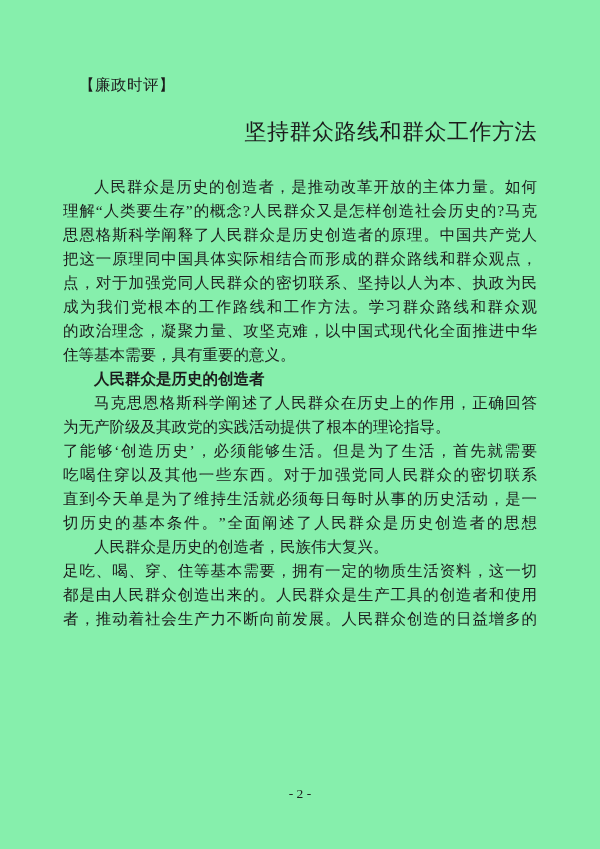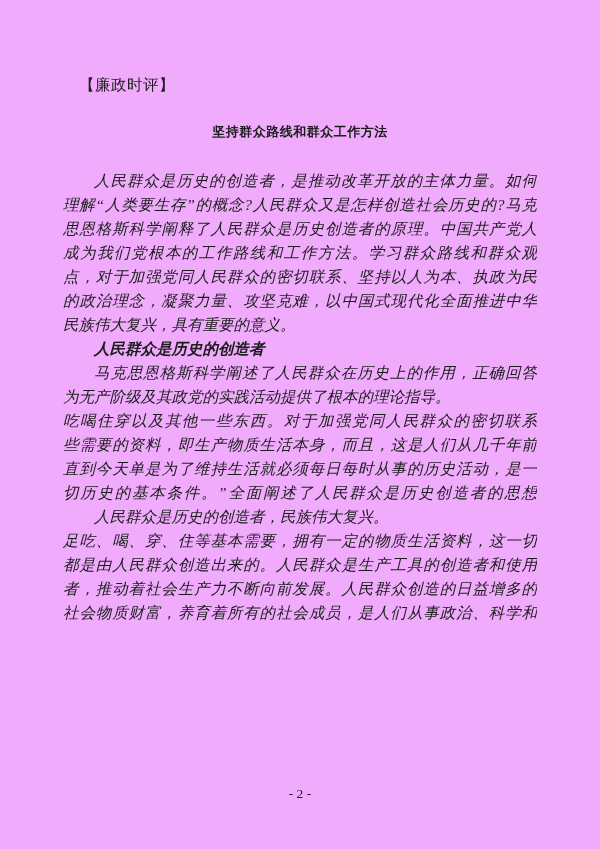--- a/index.html
+++ b/index.html
@@ -5,50 +5,49 @@
   html, body {
     margin: 0;
     padding: 0;
     background: #ffffff;
   }
   .page {
     position: relative;
     width: 600px;
     height: 849px;
     margin: 0 auto;
-    background: #f0abfc;
+    background: #86efac;
     color: #1c1c1c;
     font-family: "Liberation Serif", "DejaVu Serif", serif;
     overflow: hidden;
     box-sizing: border-box;
   }
   .content {
     position: absolute;
     left: 63px;
     right: 63px;
     top: 0;
   }
   .doc-header {
     margin-top: 76px;
     padding-left: 16px;
     font-size: 15.5px;
     line-height: 18px;
     letter-spacing: 0.5px;
   }
   .doc-title {
     margin-top: 24px;
-    font-size: 13px;
-    font-weight: bold;
-    text-align: center;
+    font-size: 22px;
+    font-weight: normal;
+    text-align: right;
     line-height: 27px;
     letter-spacing: 0.5px;
   }
   .doc-body {
-    margin-top: 24px;
-    font-style: italic;
+    margin-top: 30px;
   }
   .line {
     font-size: 15.5px;
     height: 24px;
     line-height: 24px;
     text-align: justify;
     text-align-last: justify;
     overflow: hidden;
     white-space: nowrap;
   }
@@ -76,32 +75,32 @@
 <body>
 
 <div class="page">
   <div class="content">
     <div class="doc-header">【廉政时评】</div>
     <div class="doc-title">坚持群众路线和群众工作方法</div>
     <div class="doc-body" id="doc-body">
         <div class="line first">人民群众是历史的创造者，是推动改革开放的主体力量。如何</div>
         <div class="line">理解“人类要生存”的概念?人民群众又是怎样创造社会历史的?马克</div>
         <div class="line">思恩格斯科学阐释了人民群众是历史创造者的原理。中国共产党人</div>
+        <div class="line">把这一原理同中国具体实际相结合而形成的群众路线和群众观点，</div>
+        <div class="line">点，对于加强党同人民群众的密切联系、坚持以人为本、执政为民</div>
         <div class="line">成为我们党根本的工作路线和工作方法。学习群众路线和群众观</div>
-        <div class="line">点，对于加强党同人民群众的密切联系、坚持以人为本、执政为民</div>
         <div class="line">的政治理念，凝聚力量、攻坚克难，以中国式现代化全面推进中华</div>
-        <div class="line last">民族伟大复兴，具有重要的意义。</div>
+        <div class="line last">住等基本需要，具有重要的意义。</div>
         <div class="line first last bold">人民群众是历史的创造者</div>
         <div class="line first">马克思恩格斯科学阐述了人民群众在历史上的作用，正确回答</div>
         <div class="line last">为无产阶级及其政党的实践活动提供了根本的理论指导。</div>
+        <div class="line">了能够‘创造历史’，必须能够生活。但是为了生活，首先就需要</div>
         <div class="line">吃喝住穿以及其他一些东西。对于加强党同人民群众的密切联系</div>
-        <div class="line">些需要的资料，即生产物质生活本身，而且，这是人们从几千年前</div>
         <div class="line">直到今天单是为了维持生活就必须每日每时从事的历史活动，是一</div>
         <div class="line">切历史的基本条件。”全面阐述了人民群众是历史创造者的思想</div>
         <div class="line first last">人民群众是历史的创造者，民族伟大复兴。</div>
         <div class="line">足吃、喝、穿、住等基本需要，拥有一定的物质生活资料，这一切</div>
         <div class="line">都是由人民群众创造出来的。人民群众是生产工具的创造者和使用</div>
         <div class="line">者，推动着社会生产力不断向前发展。人民群众创造的日益增多的</div>
-        <div class="line">社会物质财富，养育着所有的社会成员，是人们从事政治、科学和</div>
       </div>
   </div>
   <div class="doc-footer">- 2 -</div>
 </div>
 
 </body></html>

